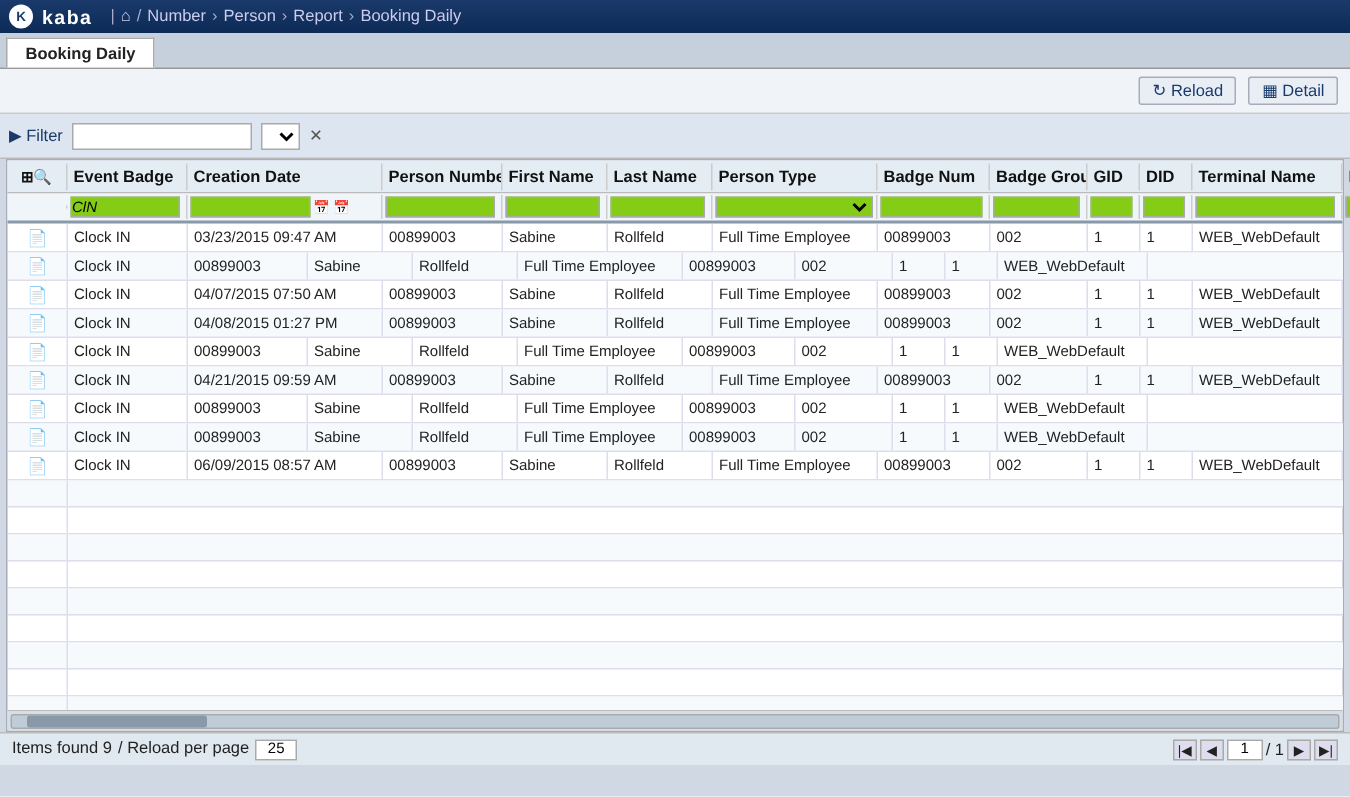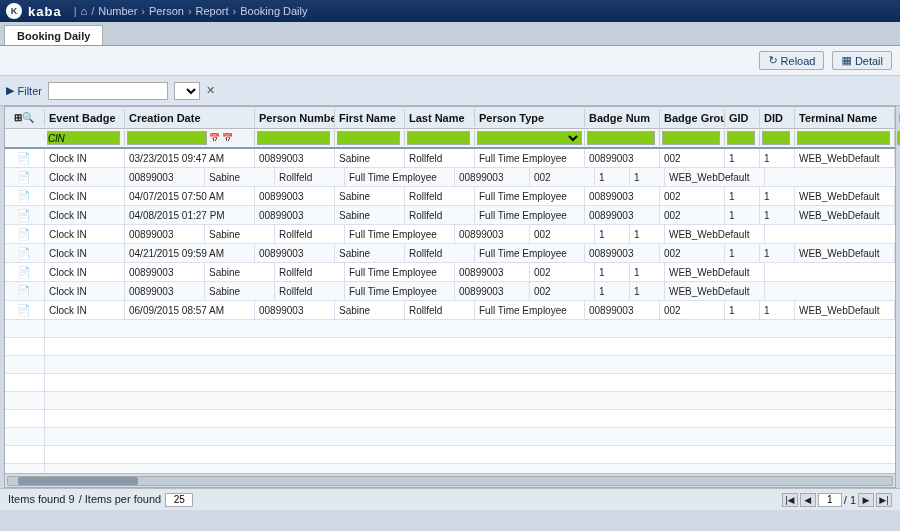--- a/index.html
+++ b/index.html
@@ -556,21 +556,21 @@
   <div class="scrollbar-area">
     <div class="h-scrollbar">
       <div class="h-thumb"></div>
     </div>
   </div>
 </div>
 
 <div class="status-bar">
   <div class="status-left">
     <span>Items found 9</span>
-    <span>/ Items per found</span>
+    <span>/ Reload per page</span>
     <input class="items-per-page-input" type="text" value="25" style="">
   </div>
   <div class="status-right">
     <div class="page-nav">
       <div class="page-btn">|◀</div>
       <div class="page-btn">◀</div>
       <input class="page-input" type="text" value="1" style="">
       <span>/ 1</span>
       <div class="page-btn">▶</div>
       <div class="page-btn">▶|</div>

